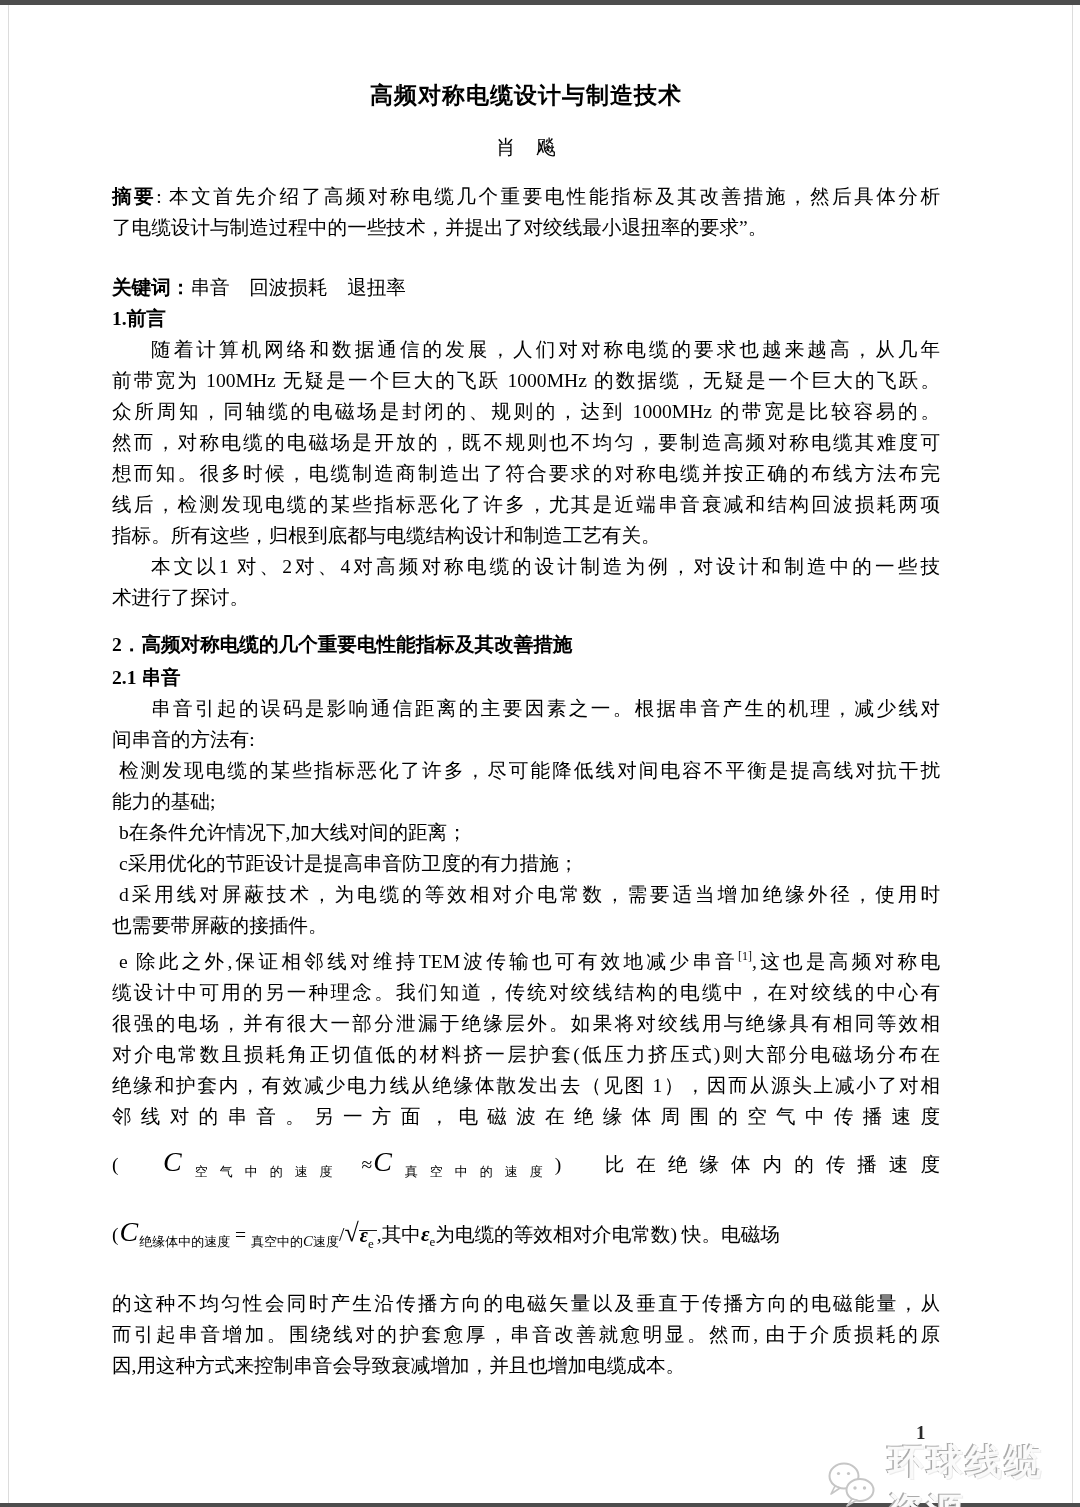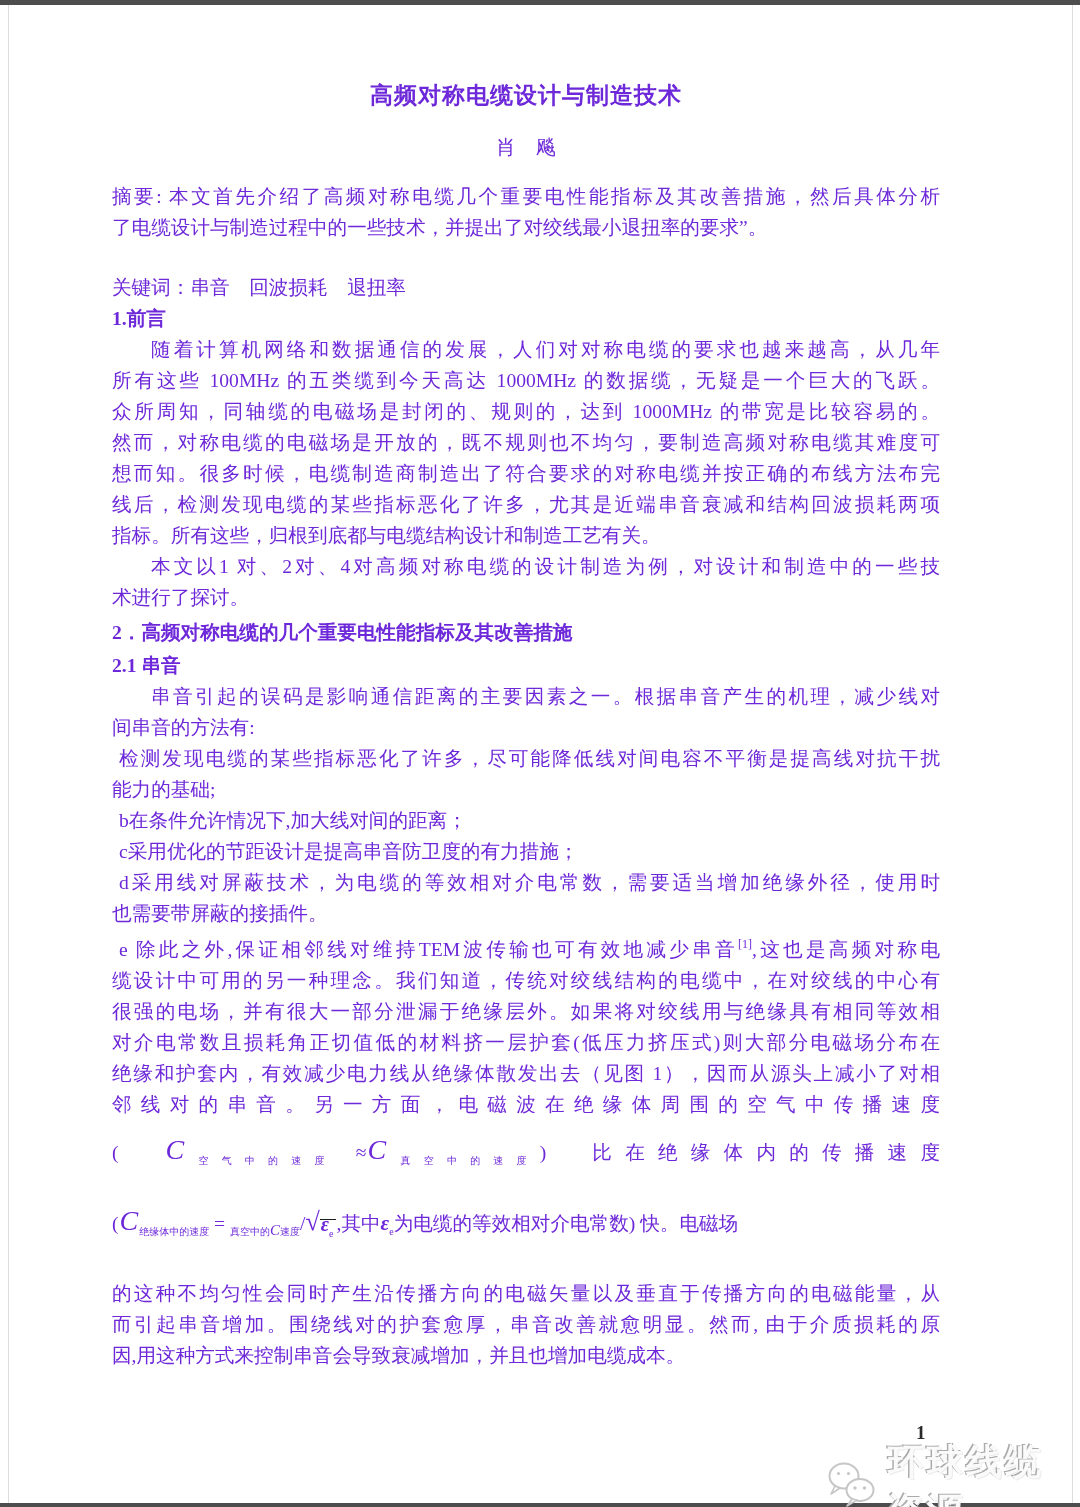--- a/index.html
+++ b/index.html
@@ -12,37 +12,37 @@
   .frame-top{position:absolute;top:0;left:0;width:1080px;height:5px;background:#4d4d4d;}
   .frame-bottom{position:absolute;bottom:0;left:0;width:1080px;height:4px;background:#4d4d4d;}
   .frame-left{position:absolute;left:8px;top:5px;bottom:4px;width:1px;background:#dcdcdc;}
   .frame-right{position:absolute;right:7px;top:5px;bottom:4px;width:1px;background:#dcdcdc;}
 
   
   .content{position:absolute;left:112px;top:0;width:828px;padding-top:76px;}
 
   .block{margin:0;}
   .line{
-    font-size:19.6px;line-height:31px;color:#6d28d9;
+    font-size:19.6px;line-height:31px;color:#000000;
     text-align:left;
   }
   .just{text-align:justify;text-align-last:justify;text-justify:inter-character;}
   .ind2{text-indent:39px;}
   .ind1{text-indent:7px;}
 
   .title .line{text-align:center;text-align-last:center;font-weight:bold;font-size:23px;line-height:40px;letter-spacing:1px;}
   .author .line{text-align:left;text-align-last:center;font-size:20px;line-height:31px;}
   .bold .line{font-weight:bold;}
 
   .formula .line{line-height:46px;}
   .formula2 .line{line-height:52px;}
 
   
-  .s-b{font-weight:normal;}
-  .s-sub{font-size:10px;vertical-align:-5px;letter-spacing:0;}
+  .s-b{font-weight:bold;}
+  .s-sub{font-size:13px;vertical-align:-5px;letter-spacing:0;}
   .s-sup{font-size:12px;vertical-align:8px;}
   .s-i{font-style:italic;font-size:28px;line-height:0;padding:0 1px;}
   .s-isub{font-style:italic;font-size:15px;vertical-align:-5px;}
   .s-bi{font-style:italic;font-weight:bold;font-size:21px;line-height:0;}
   .rad{display:inline-block;line-height:0;white-space:nowrap;}
   .rad-sign{font-size:26px;line-height:0;}
   .rad-body{display:inline-block;border-top:1.6px solid #1c1c1c;padding:4px 3px 0 1px;line-height:0;transform:translateY(1px);}
   .rad-body .s-bi{font-size:20px;}
   .rad-body .s-sub{vertical-align:-6px;}
 
@@ -77,32 +77,32 @@
       <div class="line"><span>了电缆设计与制造过程中的一些技术，并提出了对绞线最小退扭率的要求”。</span></div>
     </div>
     <div class="block" style="margin-top: 29px;">
       <div class="line"><span class="s-b">关键词：</span><span>串音　回波损耗　退扭率</span></div>
     </div>
     <div class="block bold">
       <div class="line"><span>1.前言</span></div>
     </div>
     <div class="block">
       <div class="line just ind2"><span>随着计算机网络和数据通信的发展，人们对对称电缆的要求也越来越高，从几年</span></div>
-      <div class="line just"><span>所有这些 100MHz 的五类缆到今天高达 1000MHz 的数据缆，无疑是一个巨大的飞跃。</span></div>
+      <div class="line just"><span>前带宽为 100MHz 无疑是一个巨大的飞跃 1000MHz 的数据缆，无疑是一个巨大的飞跃。</span></div>
       <div class="line just"><span>众所周知，同轴缆的电磁场是封闭的、规则的，达到 1000MHz 的带宽是比较容易的。</span></div>
       <div class="line just"><span>然而，对称电缆的电磁场是开放的，既不规则也不均匀，要制造高频对称电缆其难度可</span></div>
       <div class="line just"><span>想而知。很多时候，电缆制造商制造出了符合要求的对称电缆并按正确的布线方法布完</span></div>
       <div class="line just"><span>线后，检测发现电缆的某些指标恶化了许多，尤其是近端串音衰减和结构回波损耗两项</span></div>
       <div class="line"><span>指标。所有这些，归根到底都与电缆结构设计和制造工艺有关。</span></div>
     </div>
     <div class="block">
       <div class="line just ind2"><span>本文以1  对、2对、4对高频对称电缆的设计制造为例，对设计和制造中的一些技</span></div>
       <div class="line"><span>术进行了探讨。</span></div>
     </div>
-    <div class="block bold" style="margin-top: 4px;">
+    <div class="block bold" style="margin-top: 16px;">
       <div class="line"><span>2．高频对称电缆的几个重要电性能指标及其改善措施</span></div>
     </div>
     <div class="block bold" style="margin-top: 2px;">
       <div class="line"><span>2.1 串音</span></div>
     </div>
     <div class="block">
       <div class="line just ind2"><span>串音引起的误码是影响通信距离的主要因素之一。根据串音产生的机理，减少线对</span></div>
       <div class="line"><span>间串音的方法有:</span></div>
     </div>
     <div class="block">

